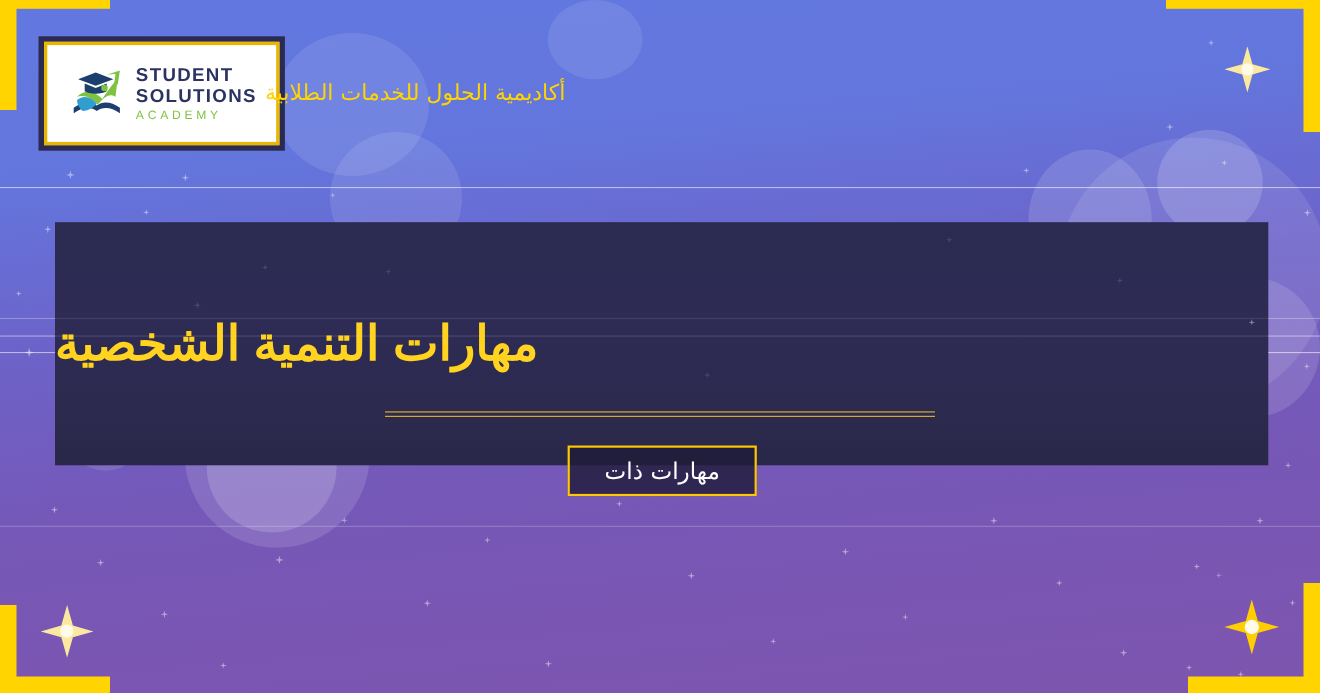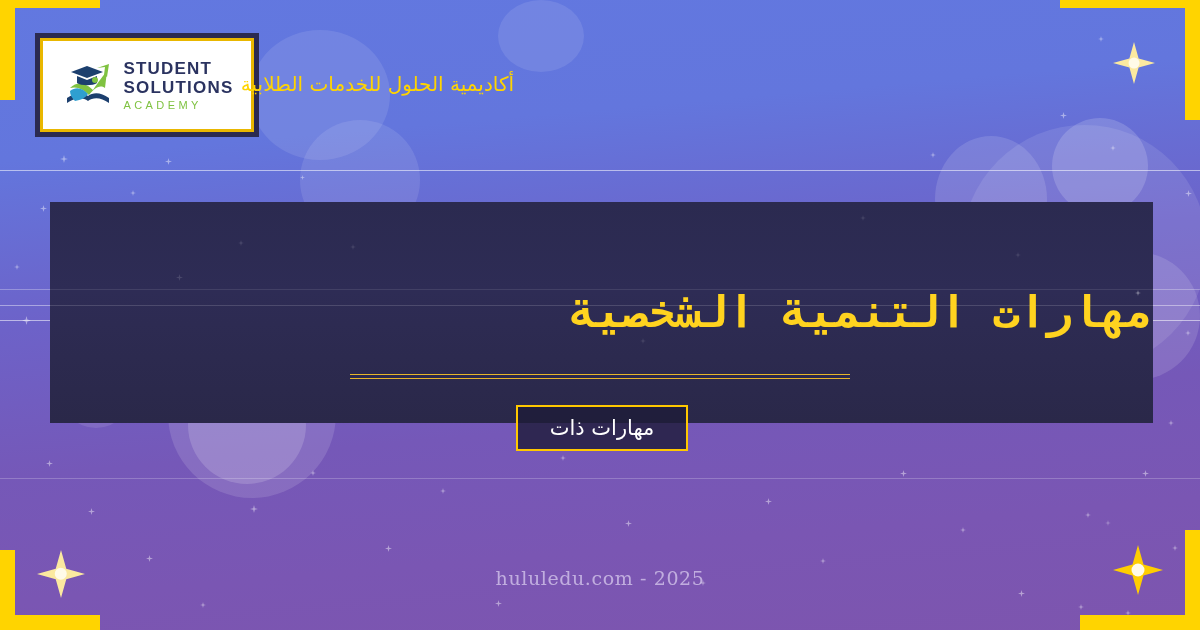--- a/index.html
+++ b/index.html
@@ -72,22 +72,22 @@
   #brand-ar{
     position:absolute;left:258px;top:72px;width:256px;
     text-align:right;direction:rtl;
     font-family:"DejaVu Sans",sans-serif;font-size:20px;color:#ffd400;
     white-space:nowrap;
   }
 
   
   #title{
     position:absolute;left:50px;top:286px;width:1102px;
-    text-align:right;direction:rtl;
-    font-family:Liberation Mono, monospace;font-weight:bold;
+    text-align:left;direction:rtl;
+    font-family:Liberation Sans, sans-serif;font-weight:bold;
     font-size:44px;color:#ffd31f;letter-spacing:.5px;
   }
   #rule{position:absolute;left:350px;top:374px;width:500px;}
   #rule .r{height:1px;background:#e7b62b;}
   #rule .r+.r{margin-top:3px;}
 
   
   #badge{
     position:absolute;left:516px;top:405px;width:168px;height:42px;
     border:2px solid #ffc800;background:rgba(30,28,56,.80);
@@ -218,15 +218,14 @@
   <div id="brand-ar">أكاديمية الحلول للخدمات الطلابية</div>
 
   <div id="title">مهارات التنمية الشخصية</div>
   <div id="rule">
     <div class="r"></div>
     <div class="r"></div>
   </div>
 
   <div id="badge">مهارات ذات</div>
 
-  <div id="footer">hululedu.com - 2025</div>
 
 </div>
 
 </body></html>

